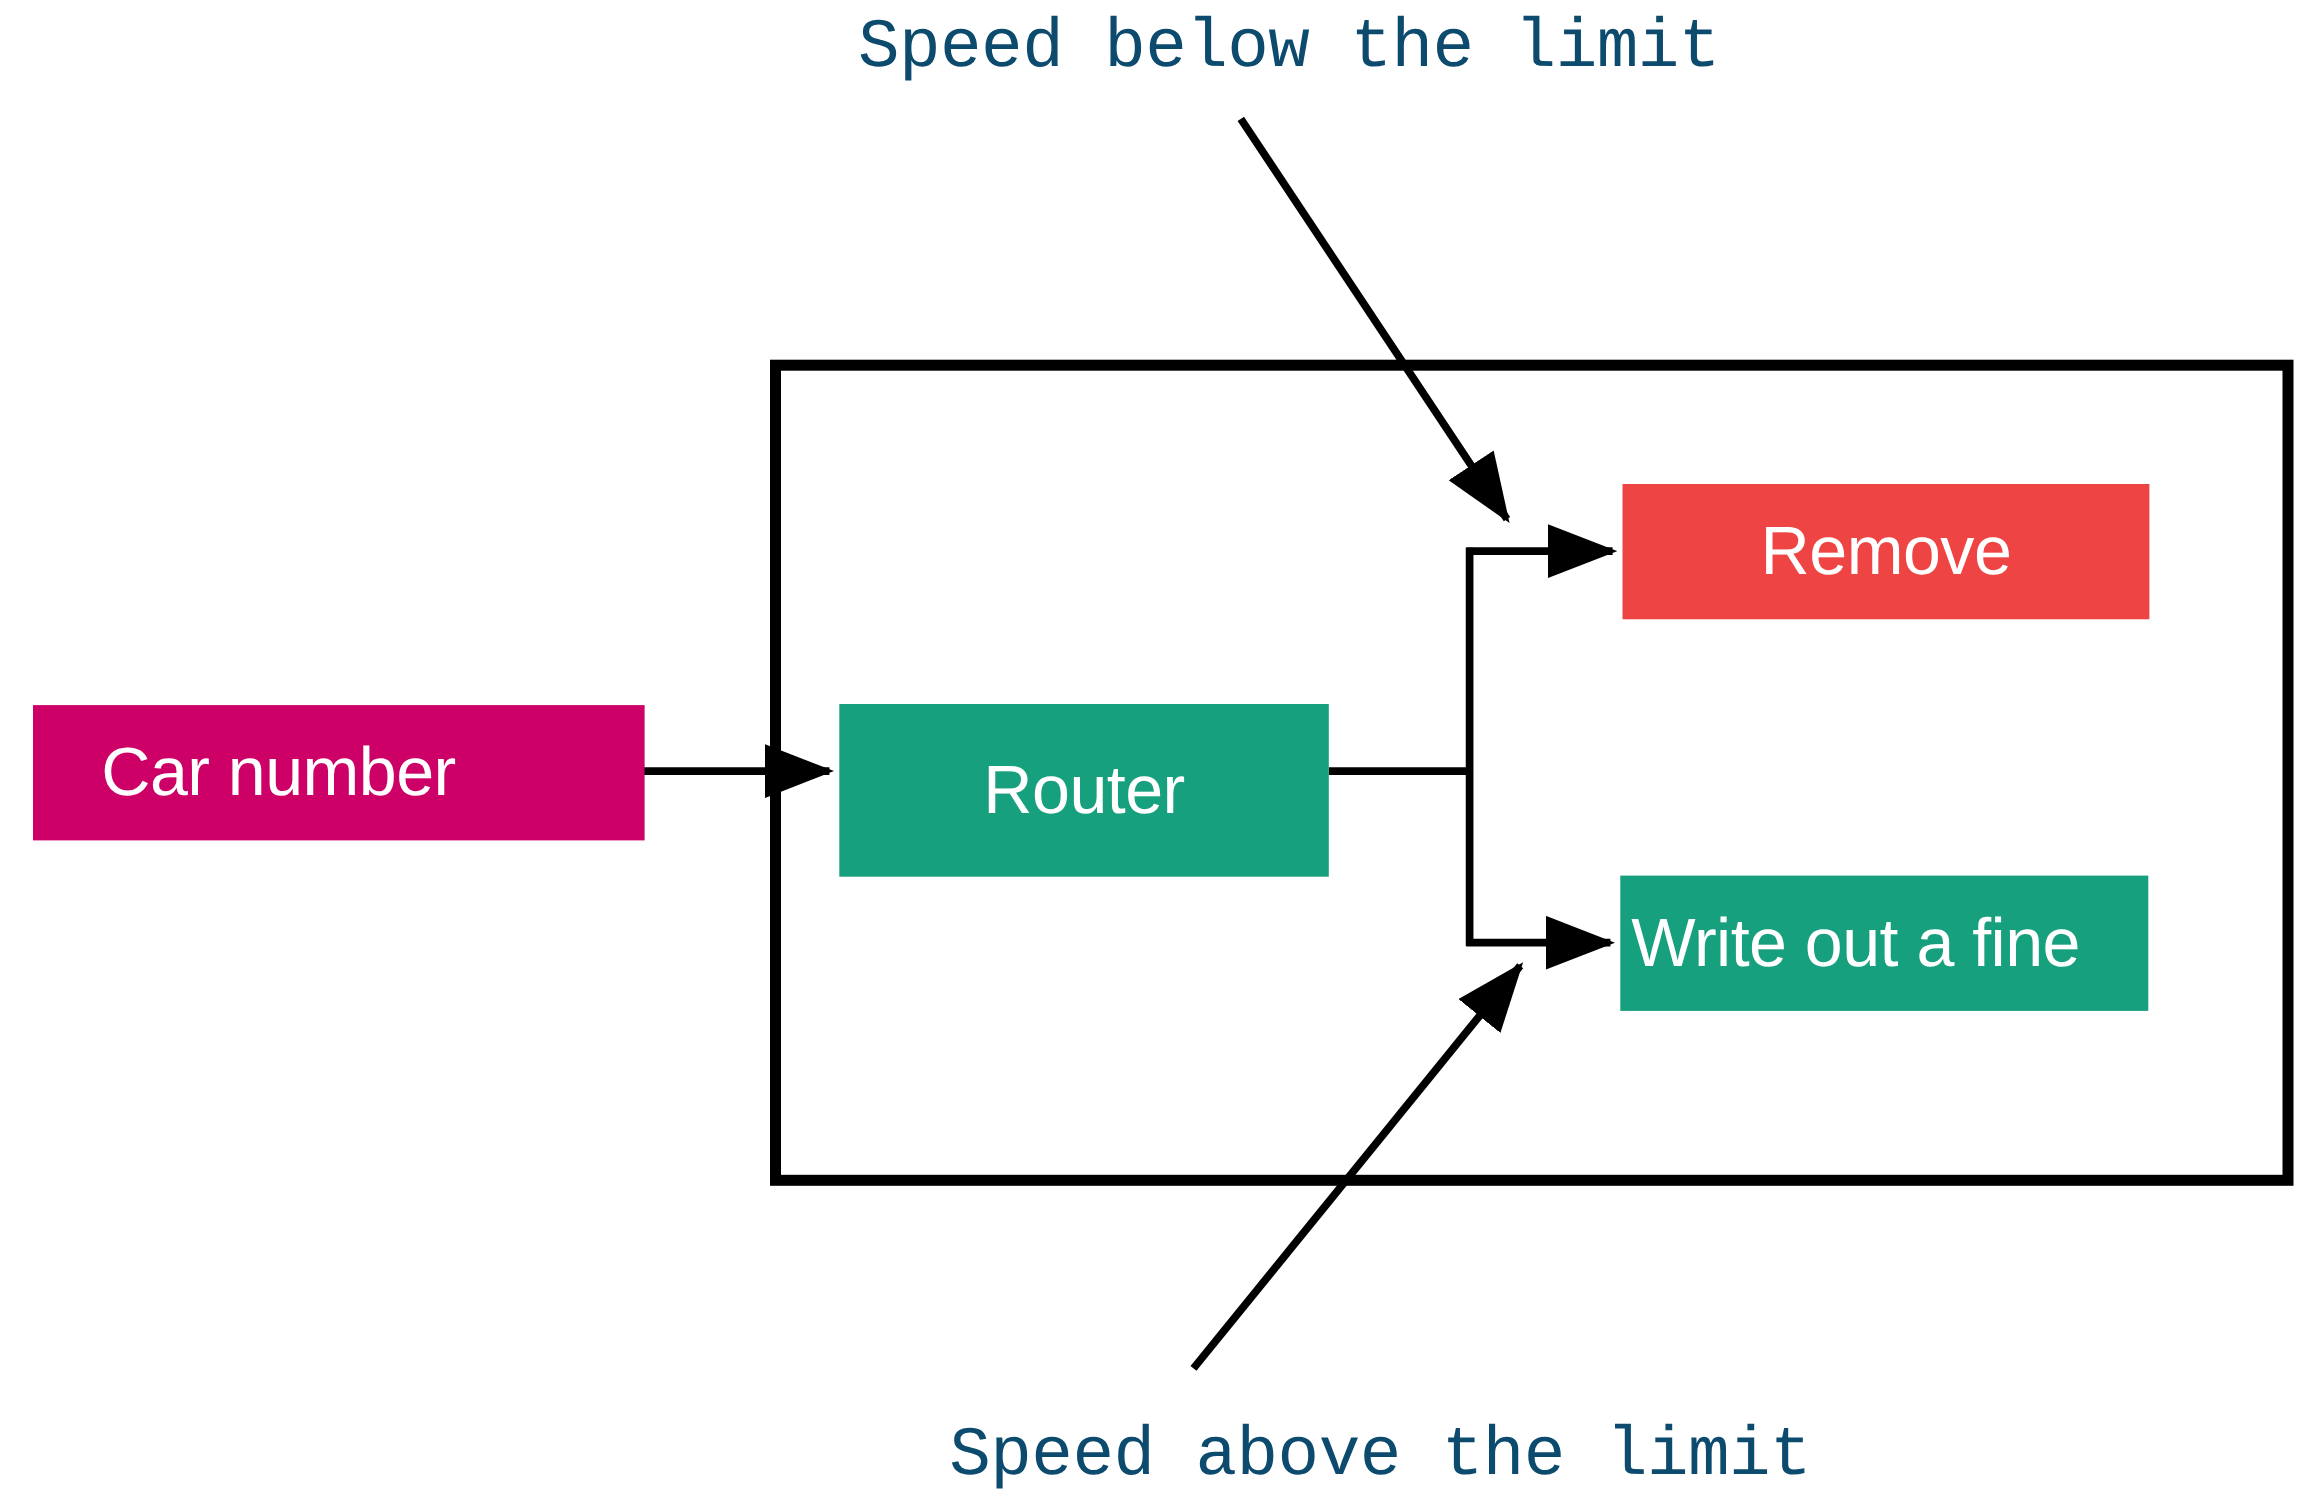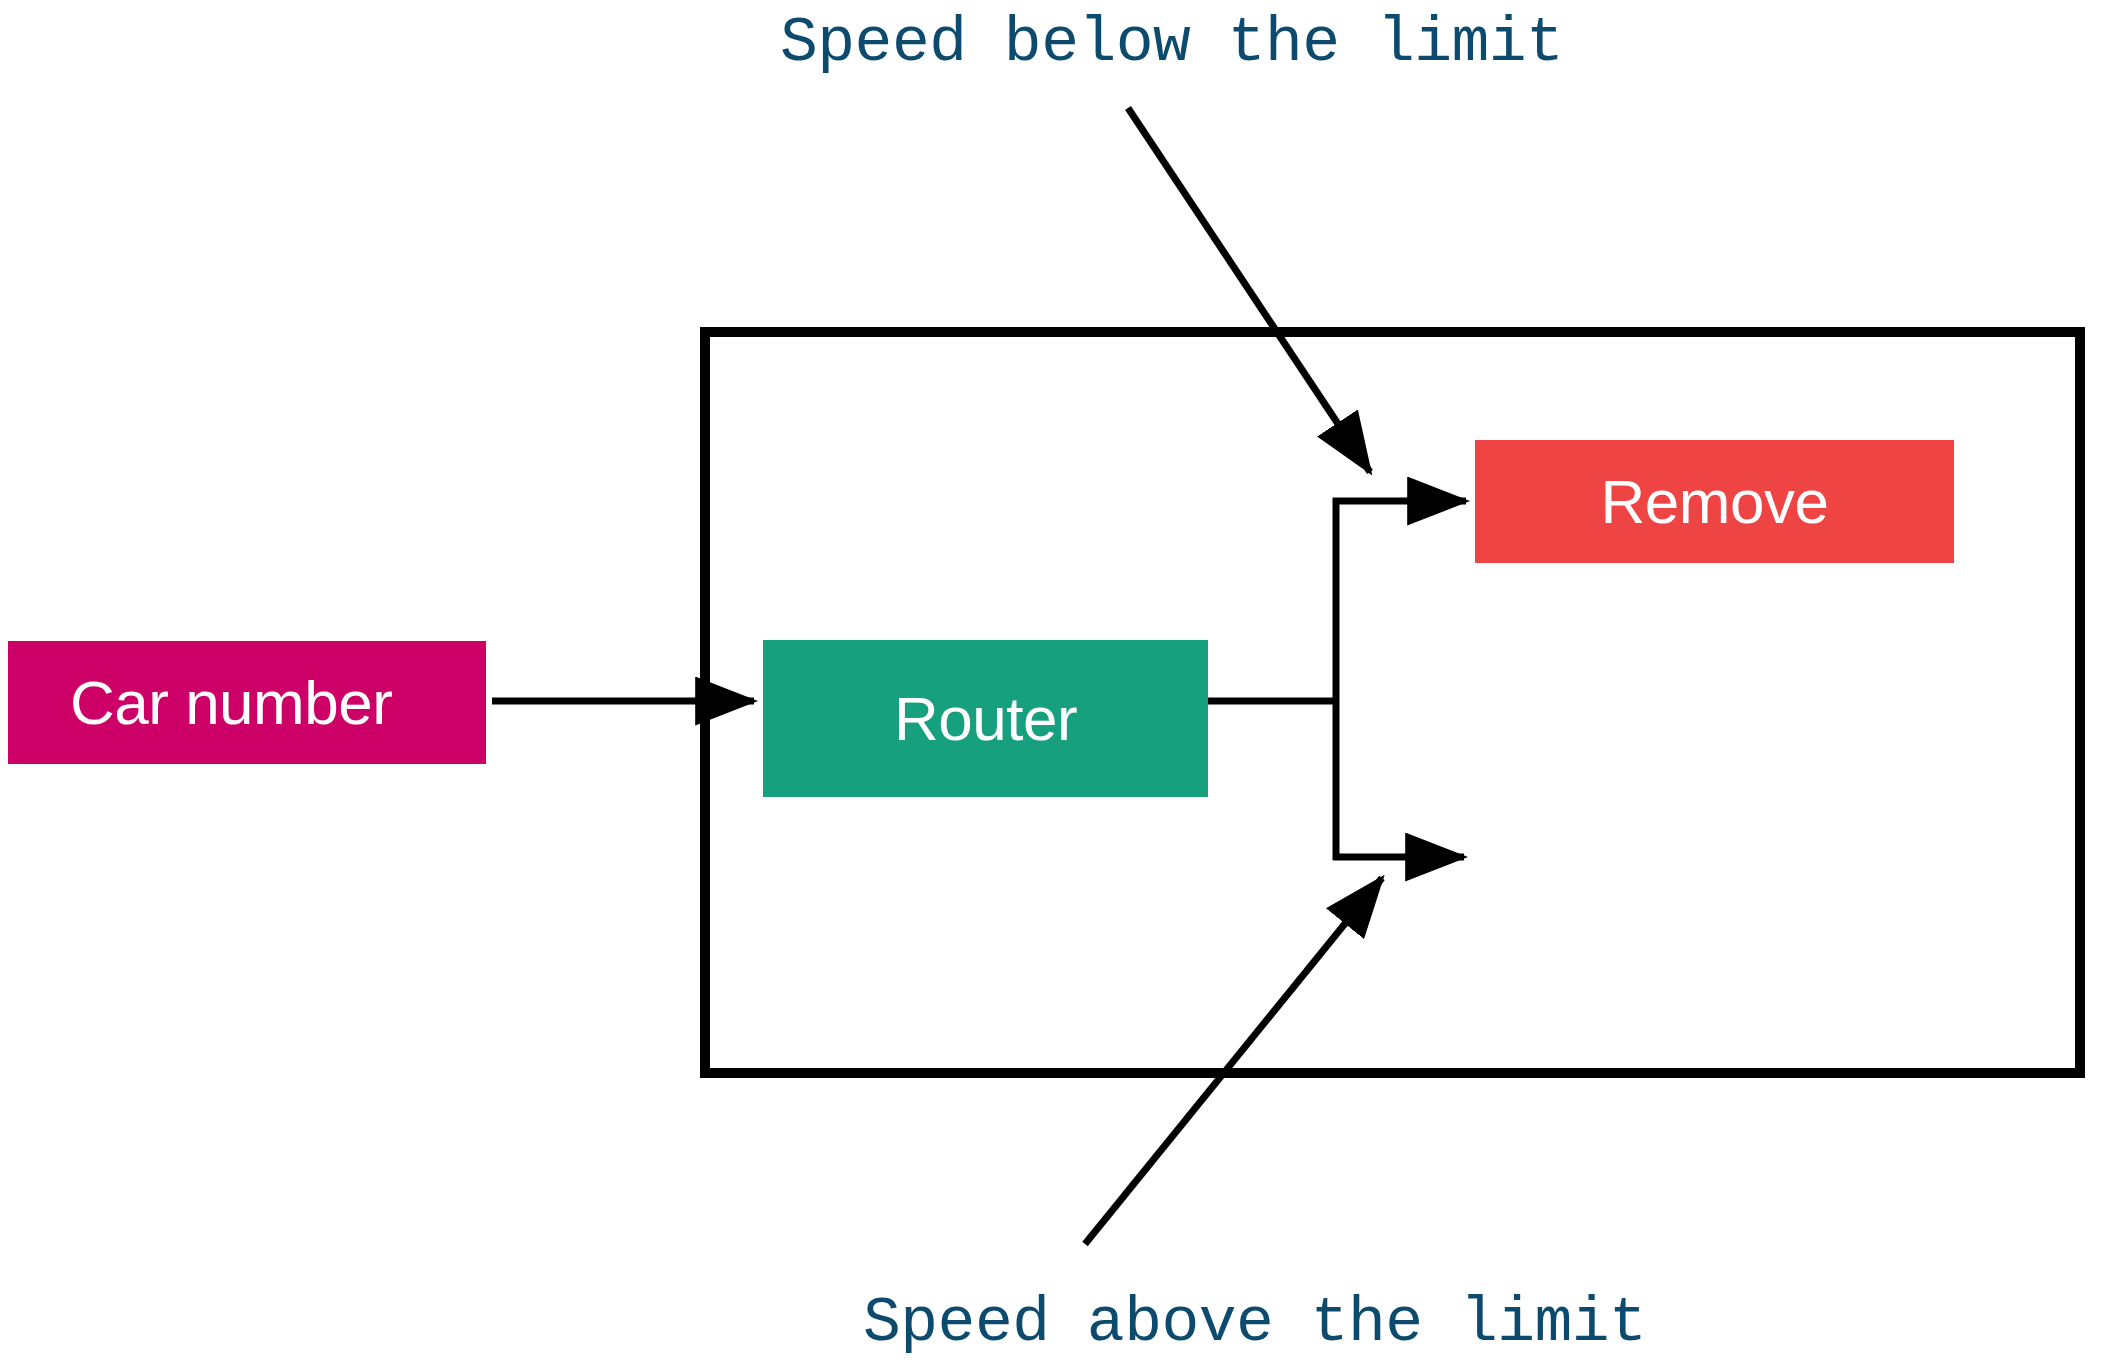--- a/index.html
+++ b/index.html
@@ -68,30 +68,33 @@
 
     <line x1="1333" y1="501" x2="1466" y2="501" stroke="#000000" stroke-width="7" marker-end="url(#arrowhead)"></line>
 
     <line x1="1333" y1="857" x2="1464" y2="857" stroke="#000000" stroke-width="7" marker-end="url(#arrowhead)"></line>
 
     <line x1="1128" y1="108" x2="1370" y2="472" stroke="#000000" stroke-width="7" marker-end="url(#arrowhead)"></line>
 
     <line x1="1085" y1="1244" x2="1382" y2="878" stroke="#000000" stroke-width="7" marker-end="url(#arrowhead)"></line>
   </svg>
 
-  <div class="node-box" style="left:8px; top:641px; width:478px; height:123px; background:#CC0066; font-size:62px; padding-left:62px;">
+  <div class="node-box" style="left:30px; top:641px; width:556px; height:123px; background:#CC0066; font-size:62px; padding-left:62px;">
     <span class="node-label">Car number</span>
   </div>
 
   <div class="node-box" style="left:763px; top:640px; width:445px; height:157px; background:#17A07E; font-size:62px; justify-content:center;">
     <span class="node-label" style="text-align:center;">Router</span>
   </div>
 
   <div class="node-box" style="left:1475px; top:440px; width:479px; height:123px; background:#ef4444; font-size:62px; justify-content:center;">
     <span class="node-label" style="text-align:center;">Remove</span>
   </div>
 
+  <div class="node-box" style="left:1473px; top:796px; width:480px; height:123px; background:#17A07E; font-size:62px; padding-left:10px;">
+    <span class="node-label">Write out a fine</span>
+  </div>
 
   <div class="annotation" style="left:780px; top:8px; font-size:63px;">Speed below the limit</div>
 
   <div class="annotation" style="left:863px; top:1288px; font-size:63px;">Speed above the limit</div>
 
 </div>
 
 </body></html>

